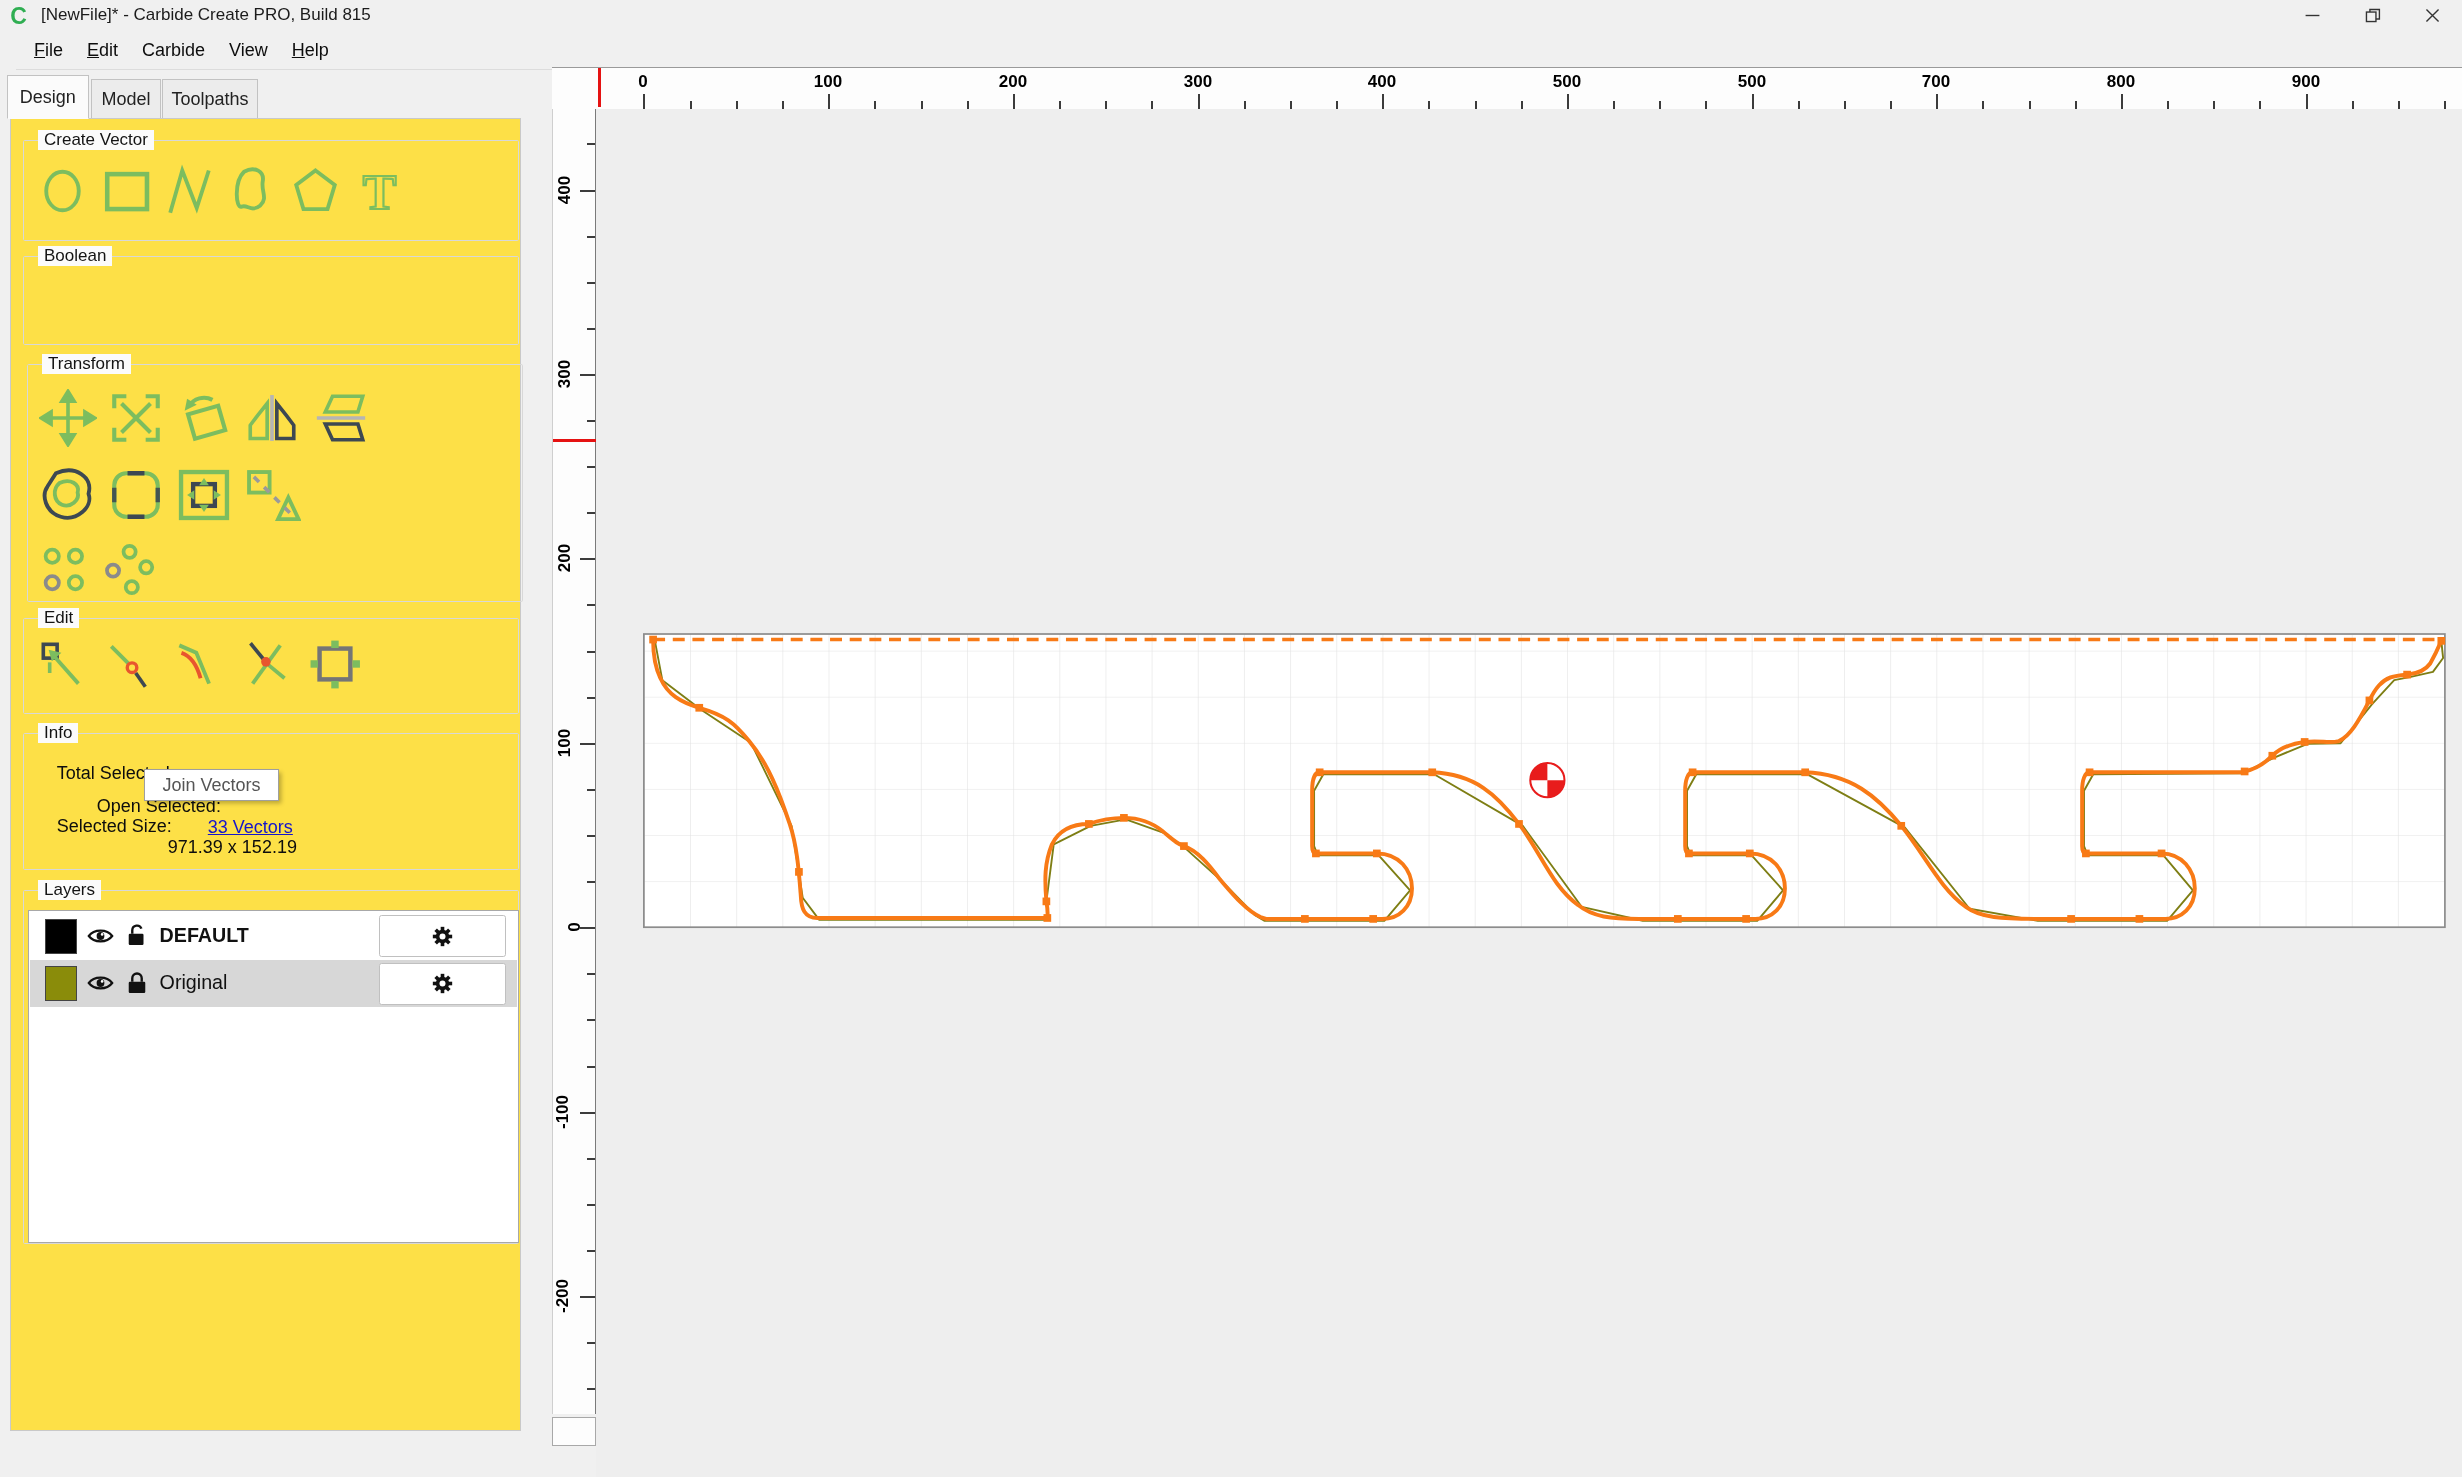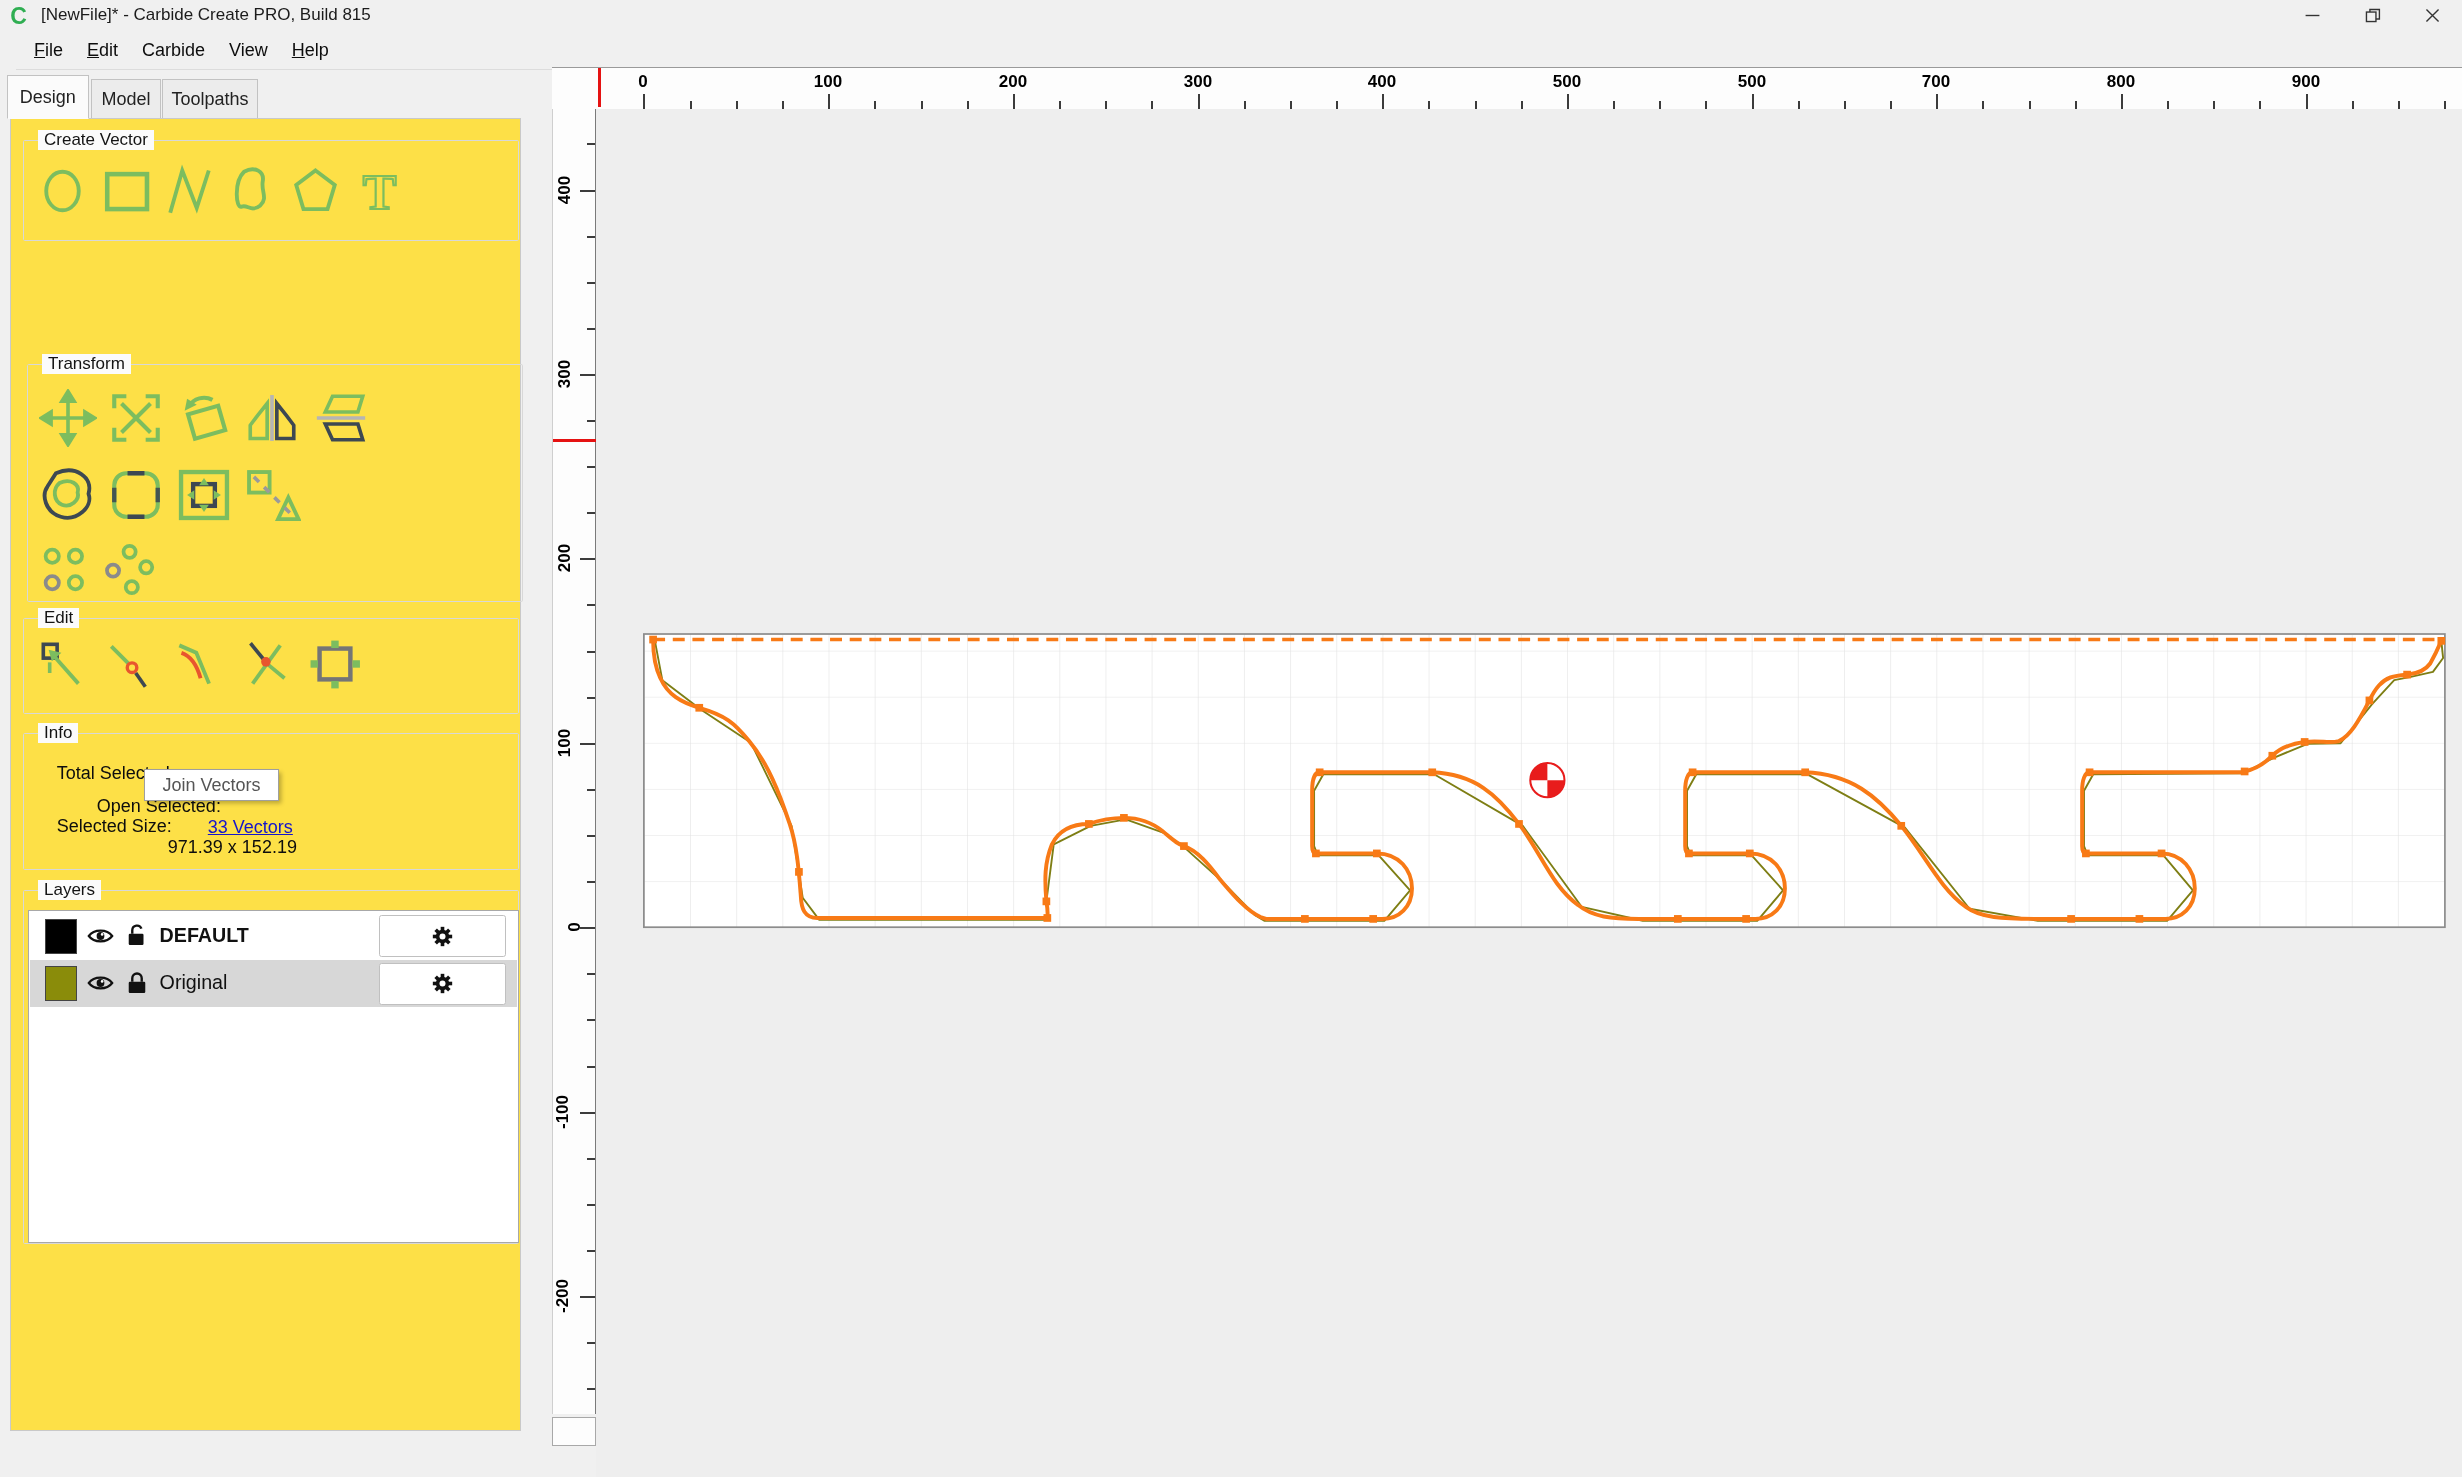--- a/index.html
+++ b/index.html
@@ -140,20 +140,23 @@
             </svg>
         </div>
         <div class="toolicon">
           <svg width="53" height="56" viewBox="0 0 44 46">
               <text x="22" y="38" text-anchor="middle" font-family="Liberation Serif, serif" font-size="42" font-weight="bold" fill="none" stroke="#7cbd5f" stroke-width="1.8">T</text>
             </svg>
         </div>
       </div>
     </div>
 
+    <div class="groupbox" style="left:12px; top:137px; width:496px; height:89px;">
+      <span class="gb-label">Boolean</span>
+    </div>
 
     <div class="groupbox" style="left:16px; top:245px; width:496px; height:238px;text-decoration:underline;">
       <span class="gb-label">Transform</span>
       <div class="iconrow" style="left:10.3px; top:24px;">
         <div class="toolicon">
           <svg width="58" height="58" viewBox="0 0 48 48" stroke="#7cbd5f" stroke-width="3" fill="#7cbd5f">
               <path d="M24 9 V39 M9 24 H39" fill="none"></path>
               <polygon points="24,2 19,10 29,10"></polygon>
               <polygon points="24,46 19,38 29,38"></polygon>
               <polygon points="2,24 10,19 10,29"></polygon>

